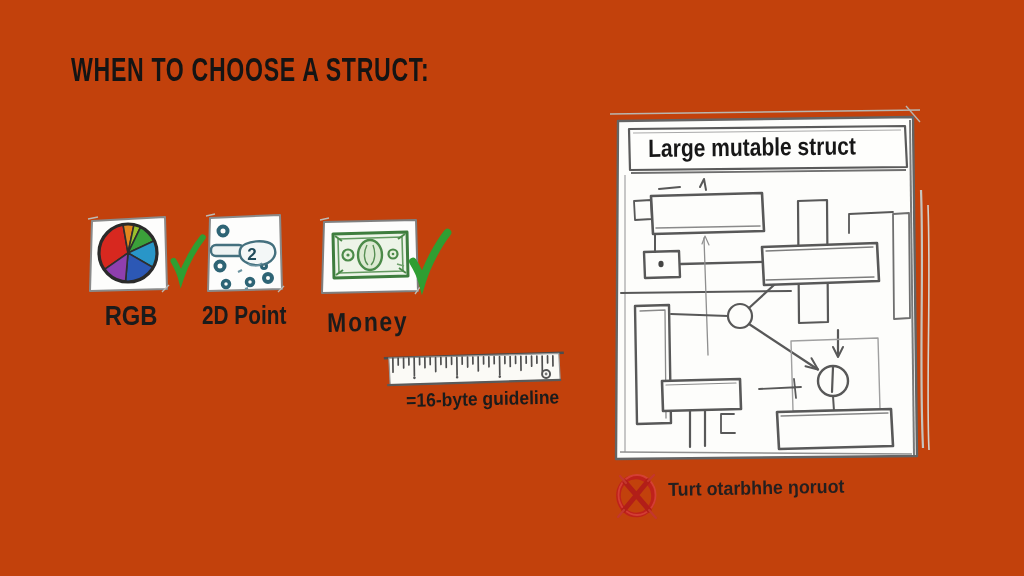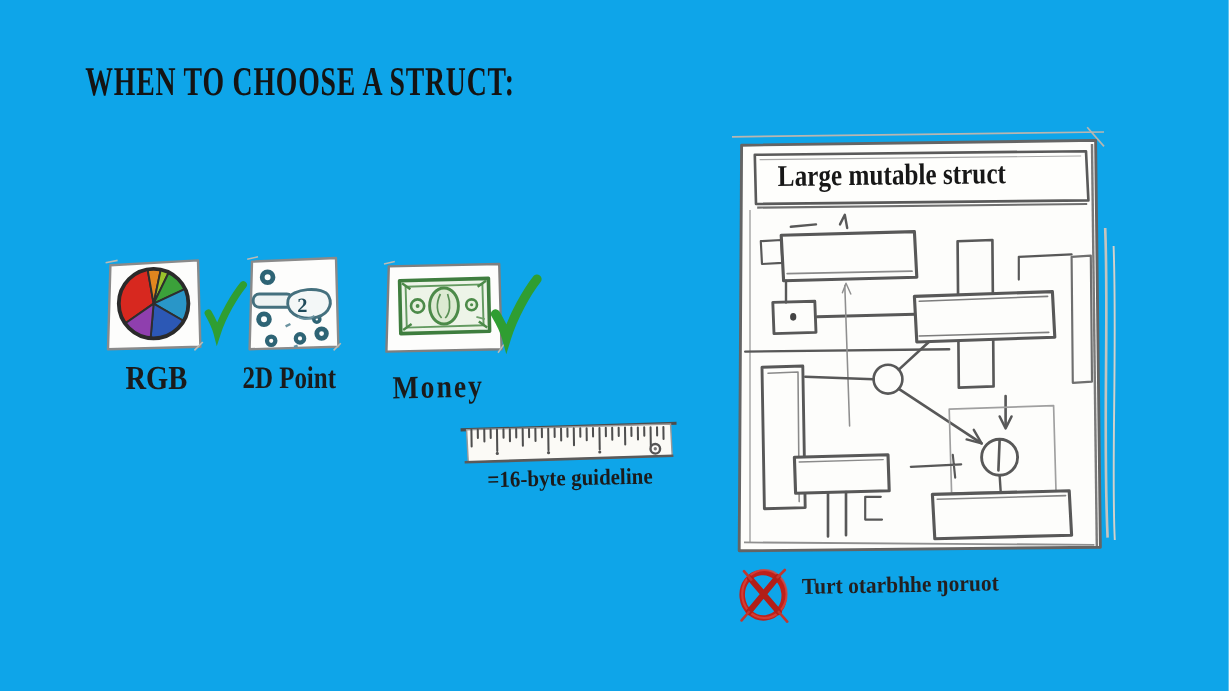--- a/index.html
+++ b/index.html
@@ -1,19 +1,19 @@
 <!DOCTYPE html>
 <html><head>
 <meta charset="utf-8">
 <style>
   html,body{margin:0;padding:0;background:#ffffff;}
   #canvas{
     position:relative;width:1024px;height:576px;overflow:hidden;
-    background:#0ea5e9;
-    font-family:Liberation Serif, serif;
+    background:#c2410c;
+    font-family:Liberation Sans, sans-serif;
     color:#1a1a1a;
   }
   .abs{position:absolute;}
   .hand{font-weight:700;color:#1b1b1b;white-space:nowrap;}
   .title{
     font-size:34px;letter-spacing:1px;color:#141414;
     transform:scaleX(0.68);transform-origin:left top;
   }
   .iconlabel{font-size:28px;transform-origin:center top;}
   .paneltitle{font-size:25px;color:#171717;transform:scaleX(0.84) rotate(-0.6deg);transform-origin:left top;}

